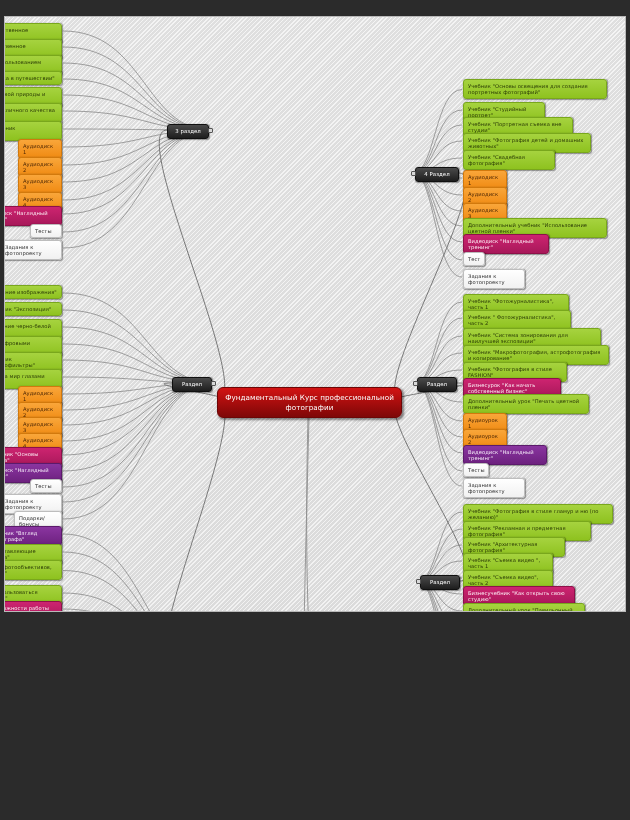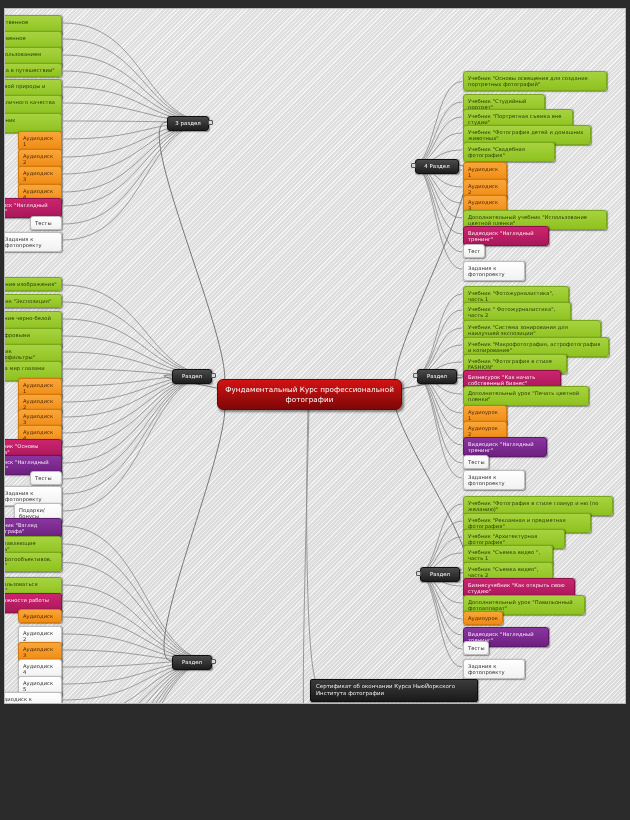--- a/index.html
+++ b/index.html
@@ -3,21 +3,21 @@
 <meta charset="utf-8">
 <style>
   html,body{margin:0;padding:0;}
   body{
     width:630px;height:820px;
     background:#2b2b2b;
     font-family:"DejaVu Sans","Liberation Sans",sans-serif;
     overflow:hidden;
   }
   #canvas{
-    position:absolute;left:4px;top:8px;width:622px;height:696px;
+    position:absolute;left:4px;top:16px;width:622px;height:596px;
     background:
       repeating-linear-gradient(135deg,
         rgba(255,255,255,0.55) 0px, rgba(255,255,255,0.55) 1px,
         rgba(0,0,0,0.03) 1px, rgba(0,0,0,0.03) 3px),
       linear-gradient(#e6e6e6,#e2e2e2);
     border:1px solid #b9b9b9;
     box-sizing:border-box;
     overflow:hidden;
   }
   #wires{position:absolute;left:0;top:0;width:622px;height:812px;pointer-events:none;}

